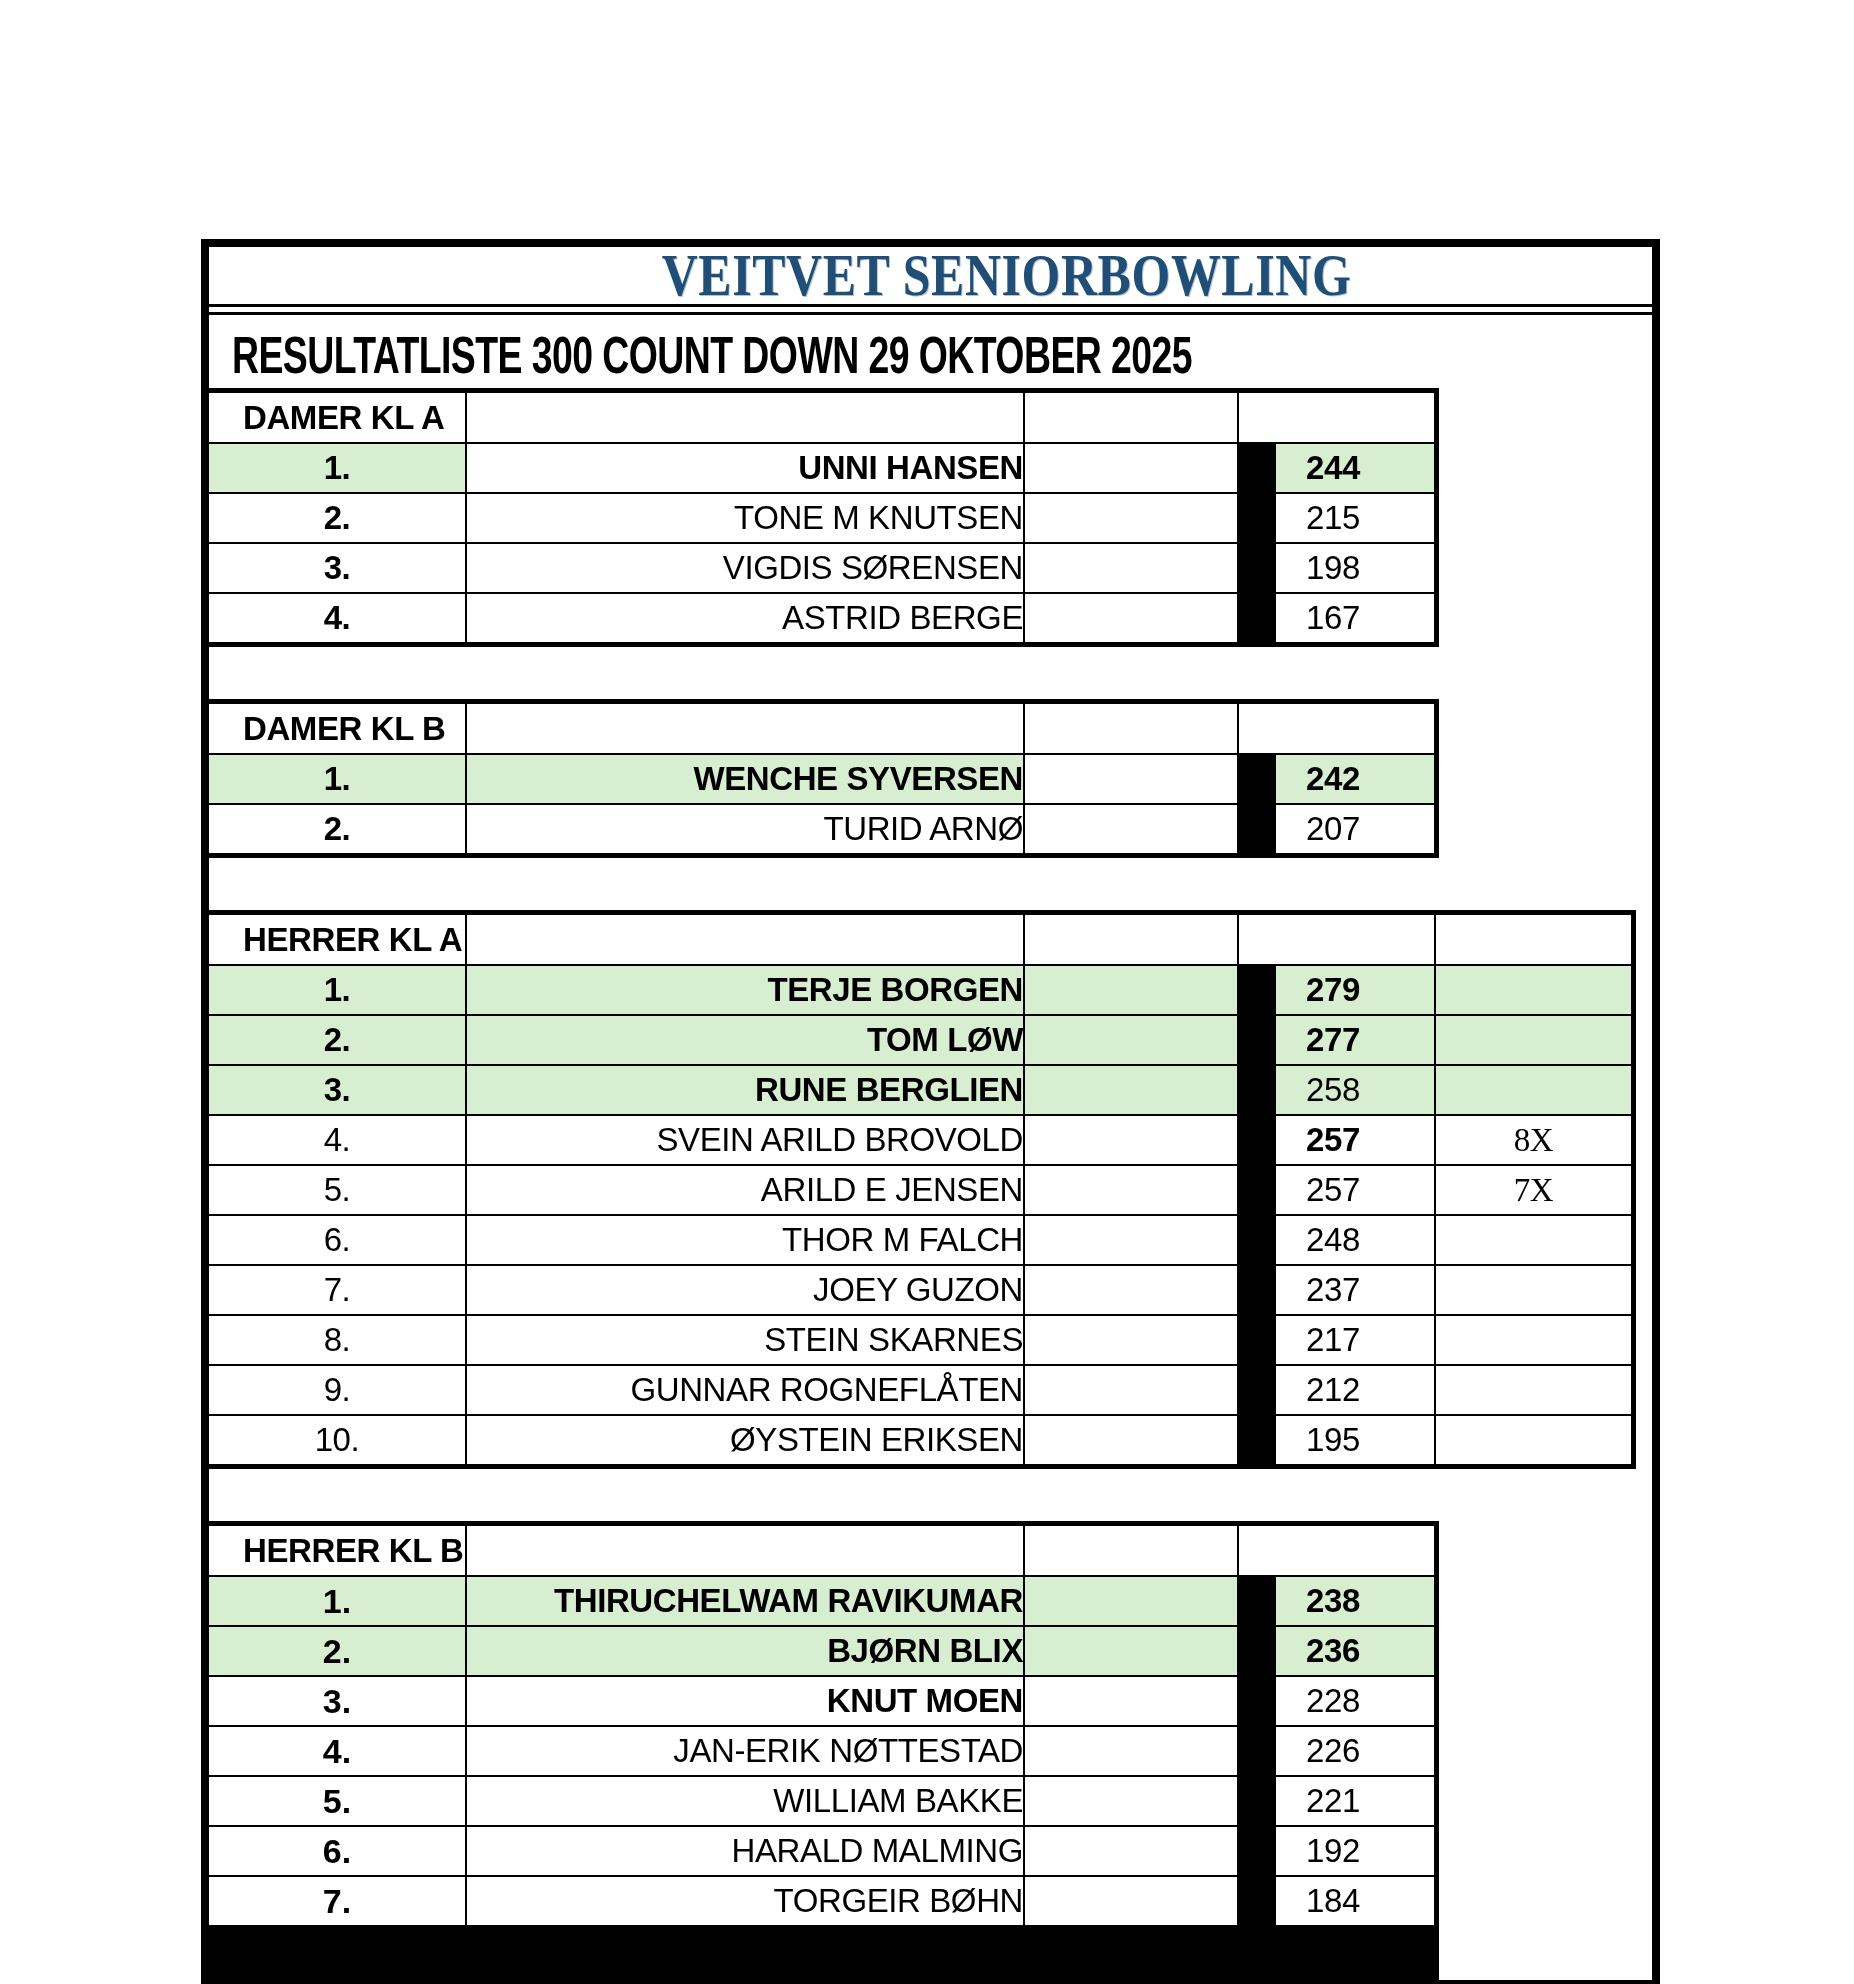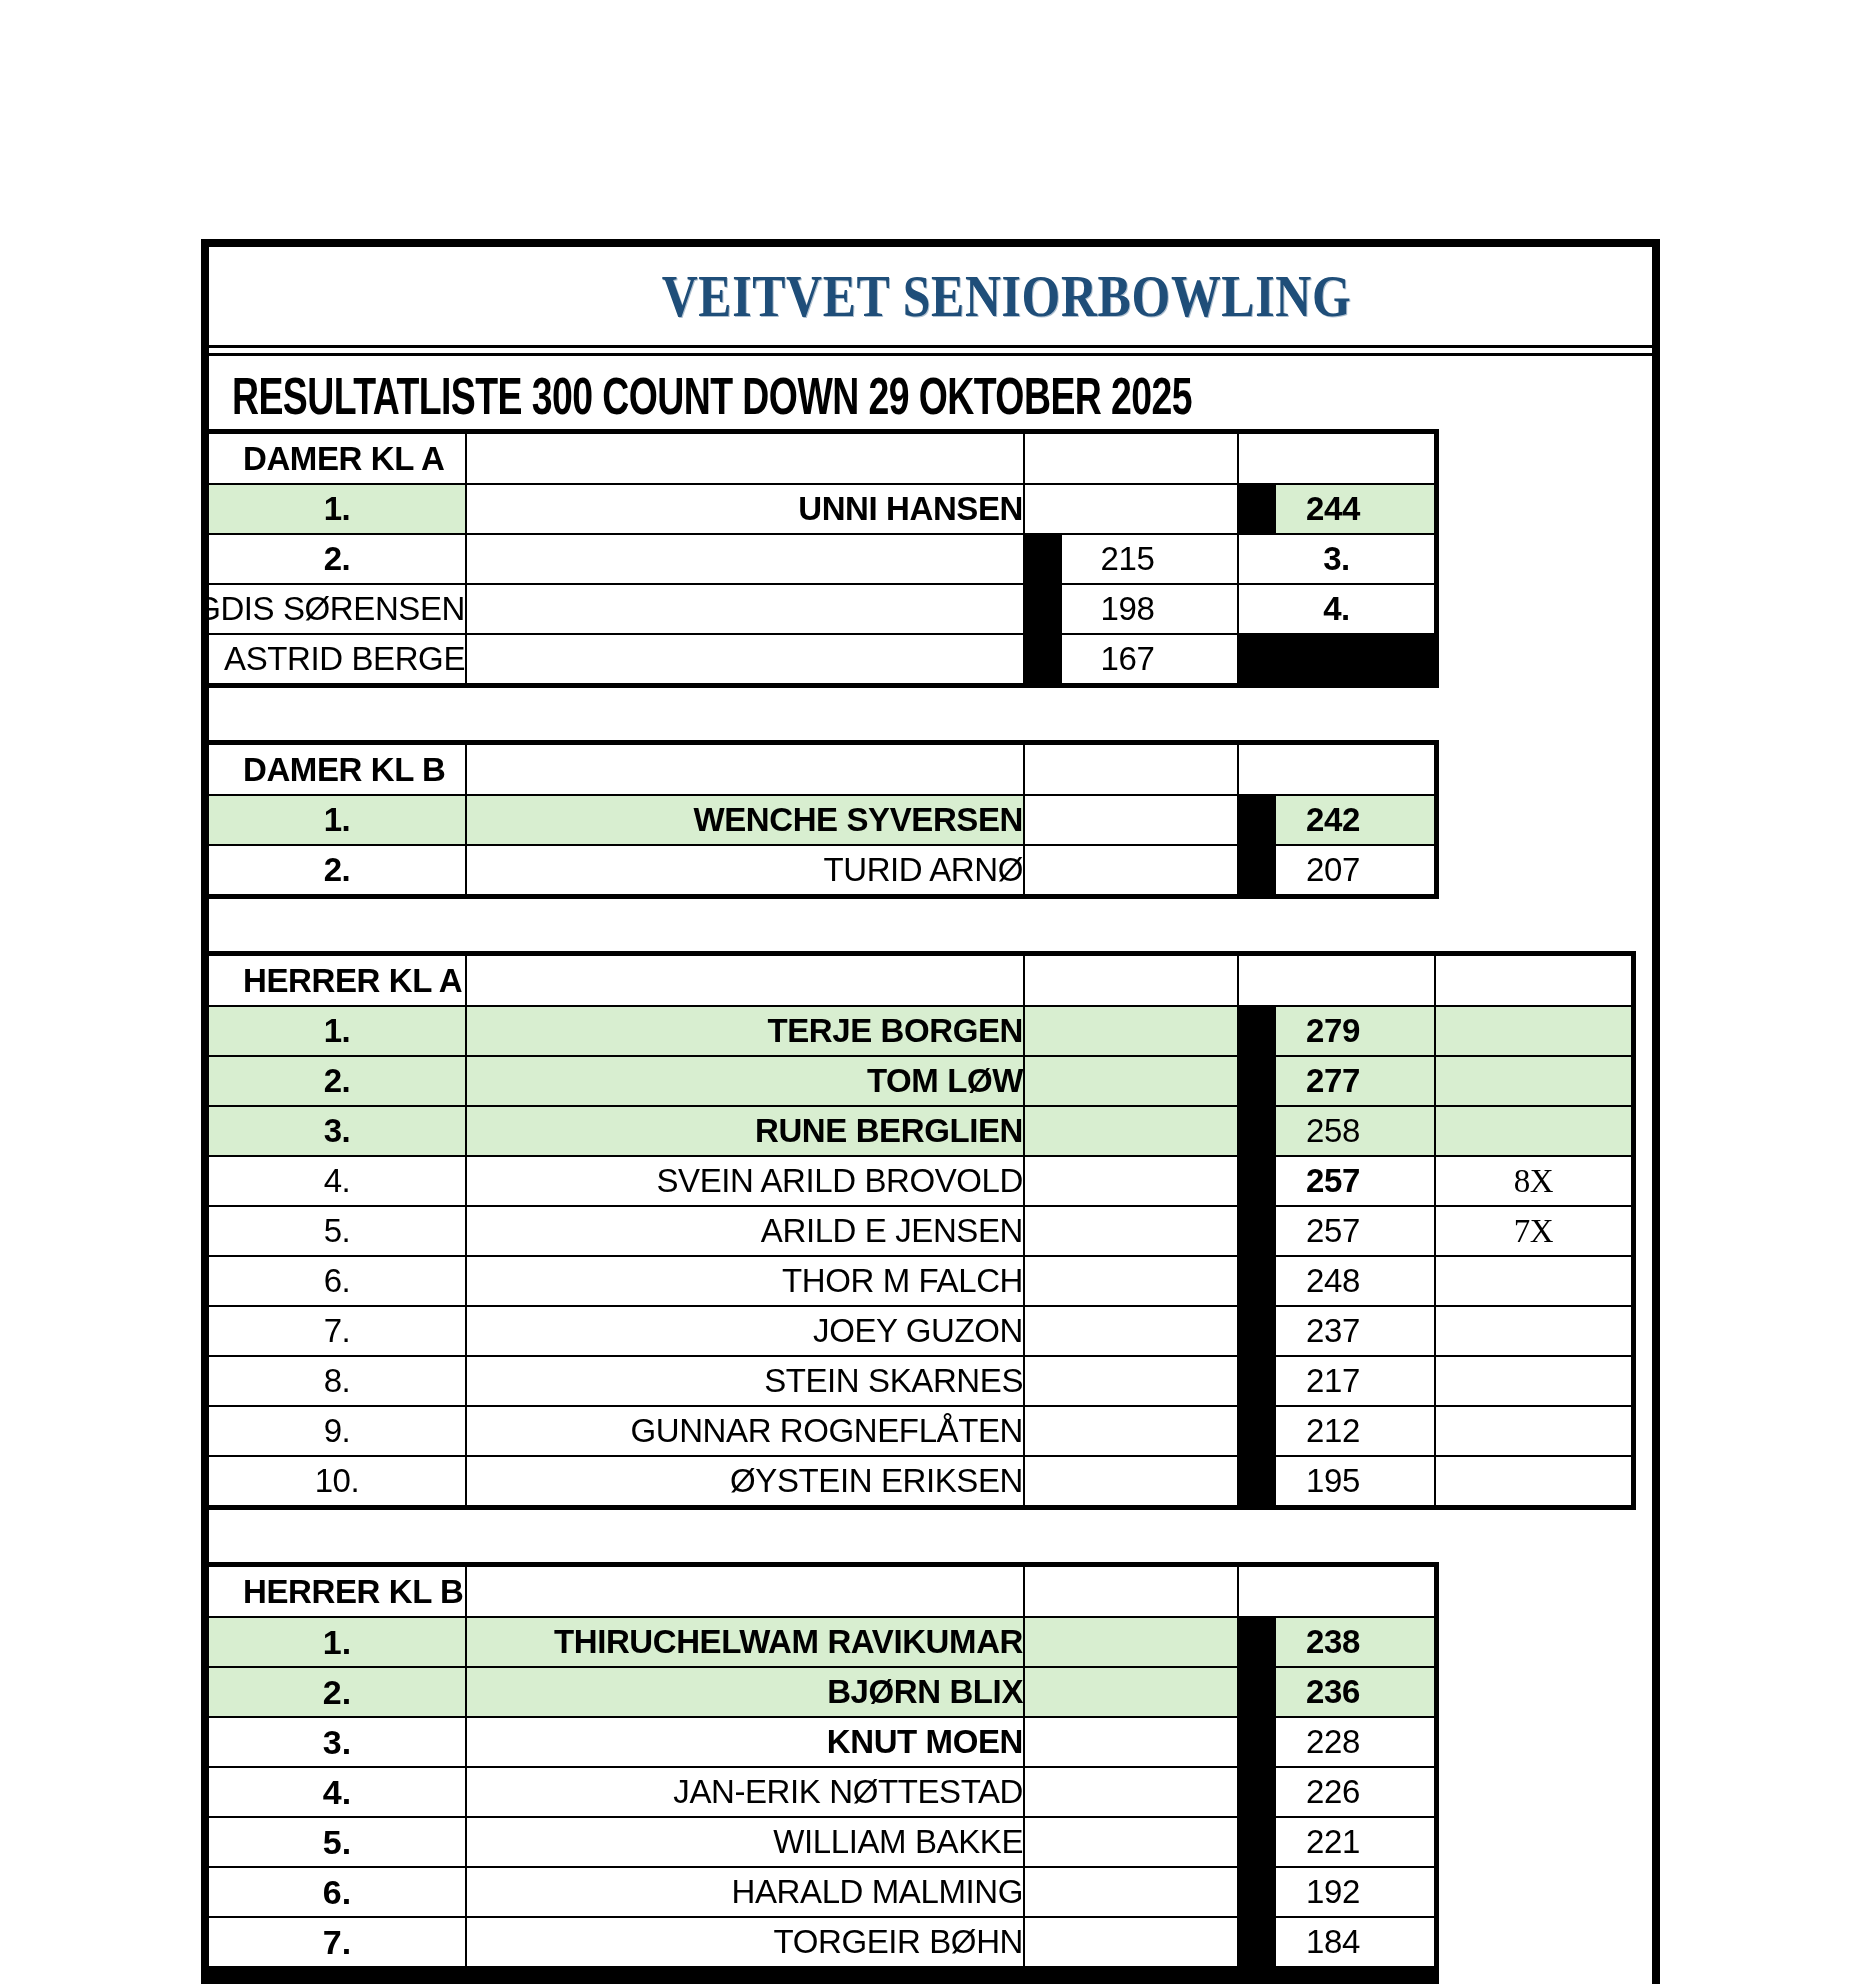--- a/index.html
+++ b/index.html
@@ -20,21 +20,21 @@
     position: absolute;
     left: 201px;
     top: 239px;
     width: 1459px;
     border: 8.7px solid var(--ink);
     box-sizing: border-box;
     background: #ffffff;
   }
 
   .title-band {
-    height: 98px;
+    height: 57px;
     display: flex;
     align-items: center;
     justify-content: center;
     padding-left: 151px;
     overflow: visible;
   }
 
   .title-text {
     display: inline-block;
     font-family: "Liberation Serif", serif;
@@ -131,20 +131,23 @@
         <div class="c name">
           <span class="t b">UNNI HANSEN</span>
         </div>
         <div class="c spacer"></div>
         <div class="c score green">
           <span class="t b">244</span>
         </div>
         <div class="c rank">
           <span class="t b">2.</span>
         </div>
+        <div class="c name">
+          <span class="t">TONE M KNUTSEN</span>
+        </div>
         <div class="c spacer"></div>
         <div class="c score">
           <span class="t">215</span>
         </div>
         <div class="c rank">
           <span class="t b">3.</span>
         </div>
         <div class="c name">
           <span class="t">VIGDIS SØRENSEN</span>
         </div>

